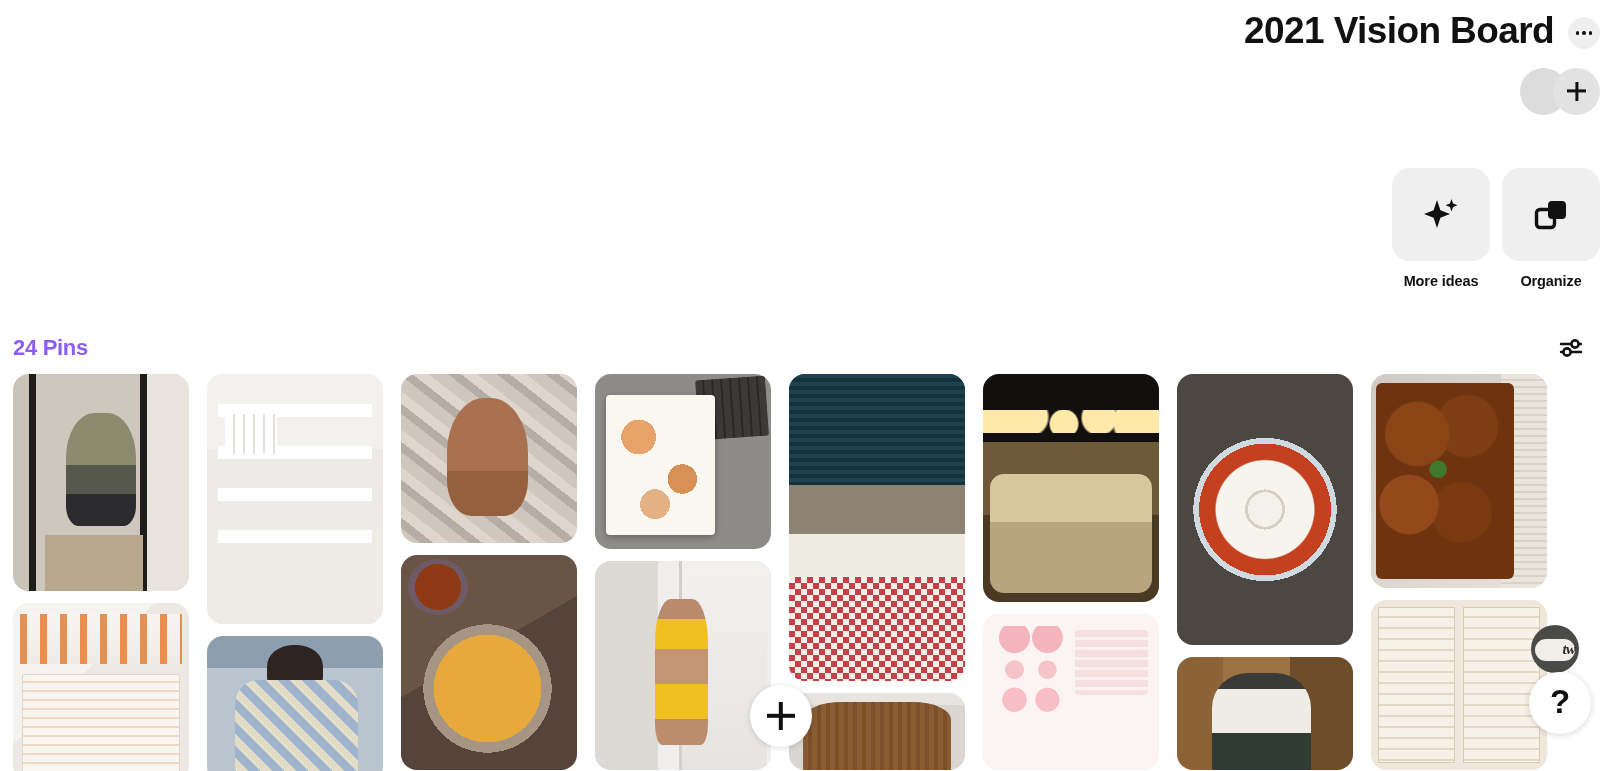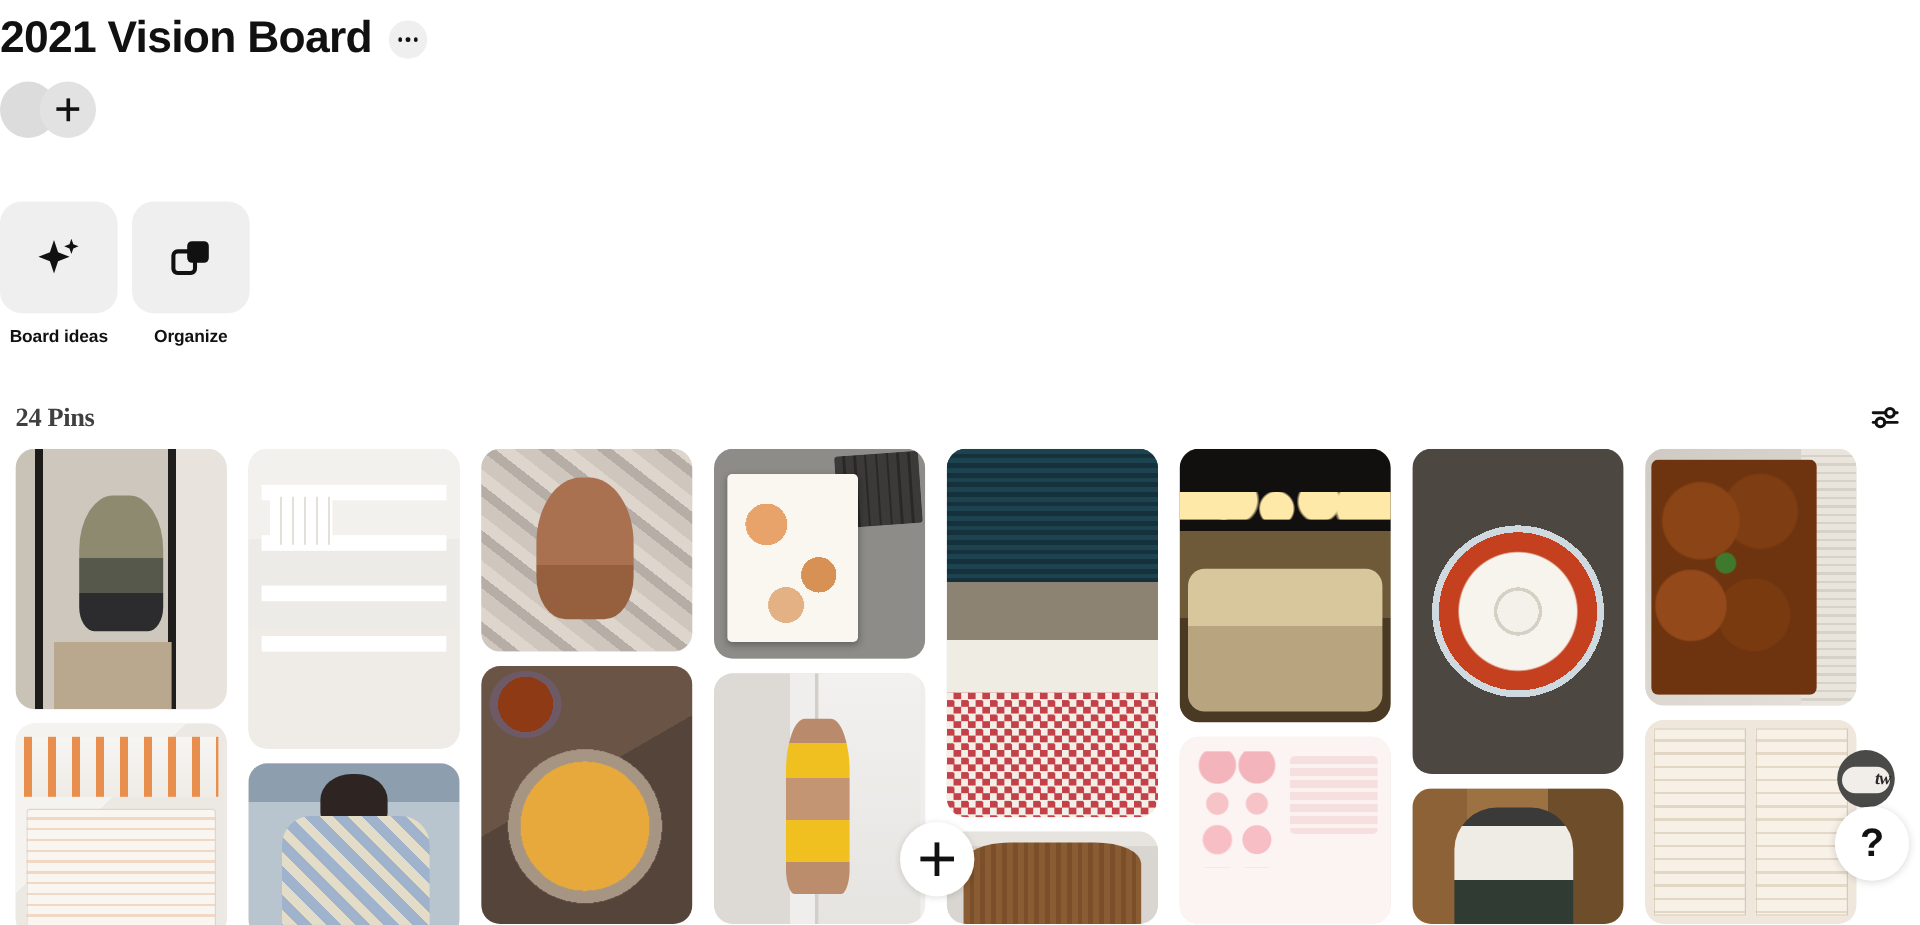--- a/index.html
+++ b/index.html
@@ -12,21 +12,21 @@
     color: #111111;
     -webkit-font-smoothing: antialiased;
   }
 
   
   .board-header {
     width: 100%;
     padding-top: 4px;
     display: flex;
     flex-direction: column;
-    align-items: flex-start;
+    align-items: flex-end;
   }
   .title-row {
     display: flex;
     align-items: center;
     gap: 14px;
     height: 54px;
   }
   .board-title {
     font-size: 37px;
     font-weight: 700;
@@ -123,23 +123,22 @@
     margin-top: 42px;
     padding: 0 13px 0 13px;
     display: flex;
     align-items: center;
     justify-content: space-between;
     height: 34px;
   }
   .pins-count {
     font-size: 22px;
     font-weight: 600;
-    color: #404040;
+    color: #8b5cf6;
     letter-spacing: -0.3px;
-    font-family: Liberation Serif, serif;
   }
   .filter-btn {
     background: none; border: none; padding: 4px;
     cursor: pointer;
     display: flex; align-items: center; justify-content: center;
   }
 
   
   .grid {
     position: relative;
@@ -402,21 +401,21 @@
 
   <div class="actions-row">
 
     <button class="action-tile">
       <span class="action-square">
         <svg width="42" height="42" viewBox="0 0 42 42">
           <path d="M17 6 L20.4 16.2 L30 20 L20.4 23.8 L17 34 L13.6 23.8 L4 20 L13.6 16.2 Z" fill="#111111"></path>
           <path d="M31.5 5 L33.1 9.6 L37.5 11.3 L33.1 13 L31.5 17.6 L29.9 13 L25.5 11.3 L29.9 9.6 Z" fill="#111111"></path>
         </svg>
       </span>
-      <span class="action-label">Board ideas</span>
+      <span class="action-label">More ideas</span>
     </button>
 
     <button class="action-tile">
       <span class="action-square">
         <svg width="40" height="40" viewBox="0 0 40 40">
           <rect x="5.5" y="14.5" width="18" height="18" rx="3.5" fill="none" stroke="#111111" stroke-width="3.4"></rect>
           <rect x="17" y="6" width="18" height="18" rx="4" fill="#111111"></rect>
         </svg>
       </span>
       <span class="action-label">Organize</span>

